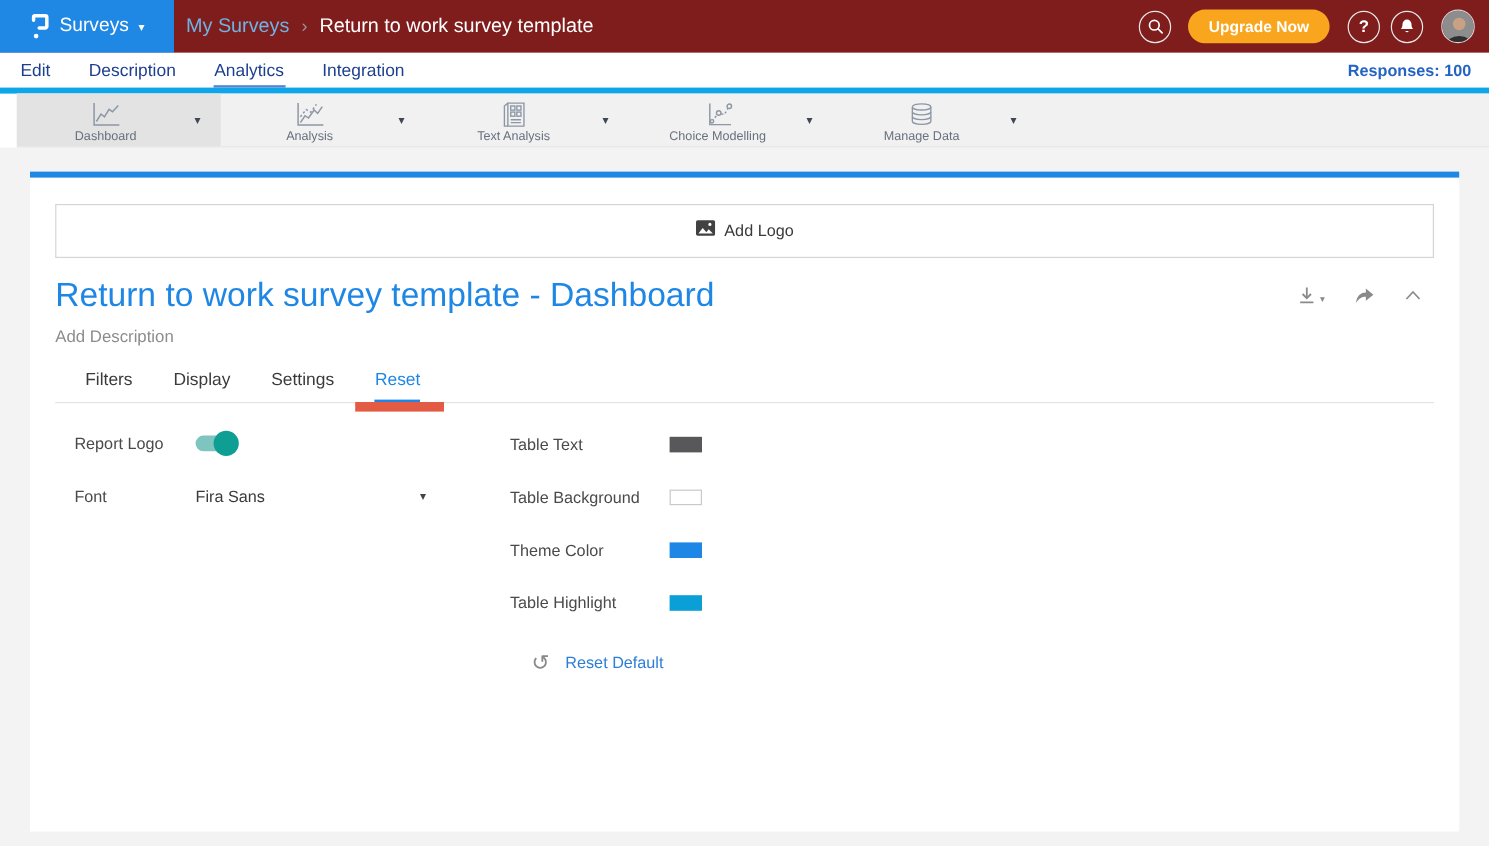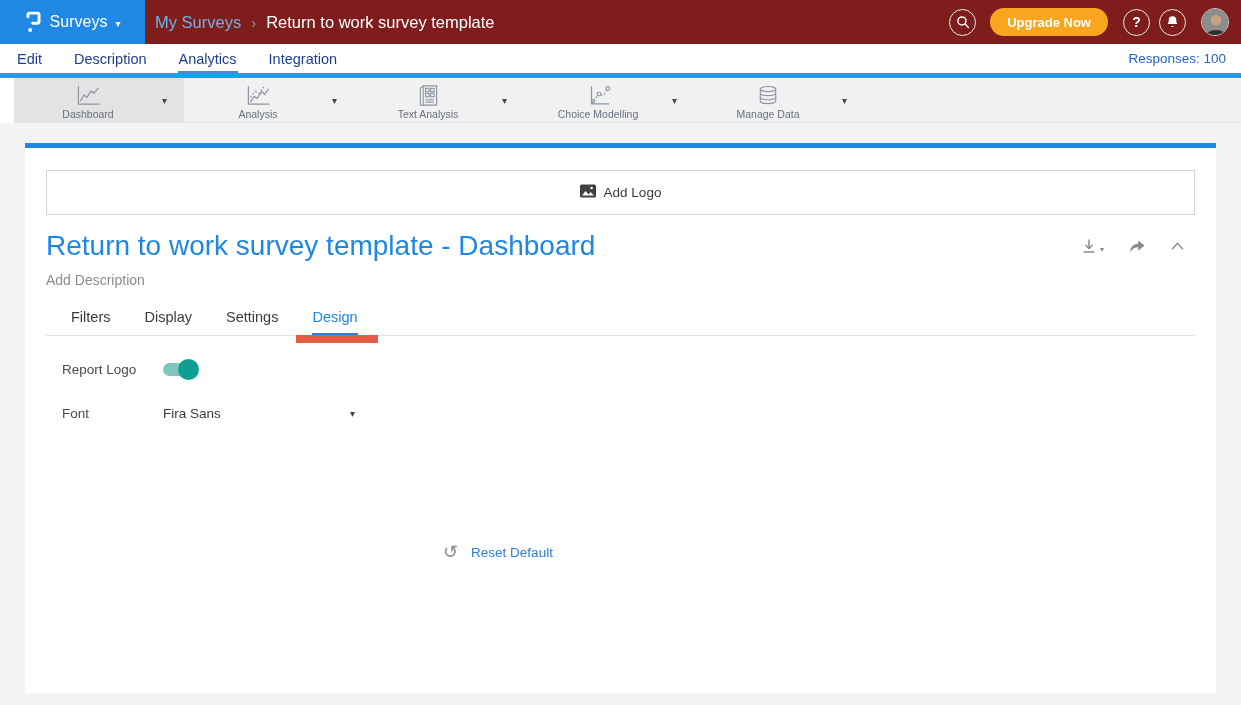--- a/index.html
+++ b/index.html
@@ -24,21 +24,21 @@
   .help-btn { font-size:14px; font-weight:700; margin-right:9px; }
   .bell-btn { margin-right:15px; }
   .avatar { width:28px; height:28px; border-radius:50%; overflow:hidden; border:1px solid #d6d6d6; cursor:pointer; }
 
   
   .navbar { height:34px; background:#fff; display:flex; align-items:center; justify-content:space-between; border-bottom:5px solid #0ea5e9; flex:0 0 auto; }
   .nav-tabs { display:flex; align-items:center; height:100%; margin-left:16px; }
   .nav-tab { height:100%; display:flex; align-items:center; margin-right:30px; cursor:pointer; }
   .nav-tab span { color:#1c3f8f; font-size:14.5px; font-weight:500; padding:6px 1px 4px; border-bottom:2px solid transparent; }
   .nav-tab.active span { border-bottom:2px solid #4e86d3; }
-  .responses { color:#2463c4; font-size:13.5px; font-weight:400; margin-right:15px;margin-left:44px; }
+  .responses { color:#2463c4; font-size:13.5px; font-weight:700; margin-right:15px;margin-left:44px; }
 
   
   .toolbar { height:45px; background:#f1f1f1; margin-left:14px; display:flex; align-items:stretch; border-bottom:1px solid #e3e3e3; flex:0 0 auto; }
   .tool-unit { width:170px; display:flex; align-items:center; cursor:pointer; }
   .tool-unit.selected { background:#e3e3e3; }
   .tool-main { flex:1; display:flex; flex-direction:column; align-items:center; justify-content:center; padding-top:3px; }
   .tool-label { font-size:10.5px; color:#68717f; margin-top:1px; }
   .tool-caret { width:22px; color:#3f4751; font-size:10px; text-align:left; }
   .tool-icon svg { display:block; }
 
@@ -276,21 +276,21 @@
           </div>
         </div>
 
         <div class="description">Add Description</div>
 
         <div class="tabs-row">
           <div class="panel-tab">Filters</div>
           <div class="panel-tab">Display</div>
           <div class="panel-tab">Settings</div>
           <div class="panel-tab active">
-            <span>Design</span>
+            <span>Reset</span>
             <span class="annotation-bar"></span>
           </div>
         </div>
 
         <div class="design-panel">
 
           <div class="col-left">
             <div class="form-row">
               <span class="form-label">Report Logo</span>
               <span class="toggle">
@@ -299,20 +299,38 @@
             </div>
             <div class="form-row">
               <span class="form-label">Font</span>
               <span class="font-value-box">
                 <span class="font-value">Fira Sans</span>
                 <span class="select-caret">▾</span>
               </span>
             </div>
           </div>
 
+          <div class="col-right">
+            <div class="color-row">
+              <span class="color-label">Table Text</span>
+              <span class="swatch" style="background-color: rgb(88, 88, 90);"></span>
+            </div>
+            <div class="color-row">
+              <span class="color-label">Table Background</span>
+              <span class="swatch bordered" style="background-color: rgb(255, 255, 255);"></span>
+            </div>
+            <div class="color-row">
+              <span class="color-label">Theme Color</span>
+              <span class="swatch" style="background-color: rgb(30, 135, 229);"></span>
+            </div>
+            <div class="color-row">
+              <span class="color-label">Table Highlight</span>
+              <span class="swatch" style="background-color: rgb(11, 159, 216);"></span>
+            </div>
+          </div>
 
           <div class="reset-row">
             <span class="reset-icon">↺</span>
             <span class="reset-label">Reset Default</span>
           </div>
 
         </div>
       </div>
     </div>
   </div>

